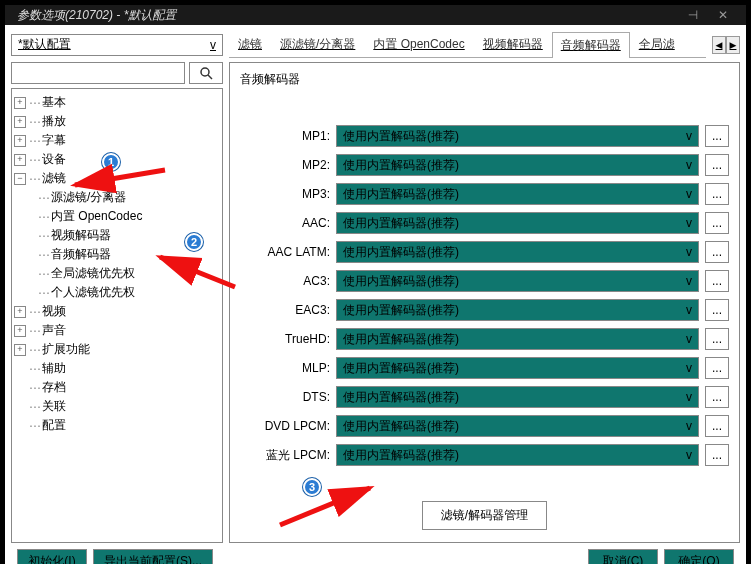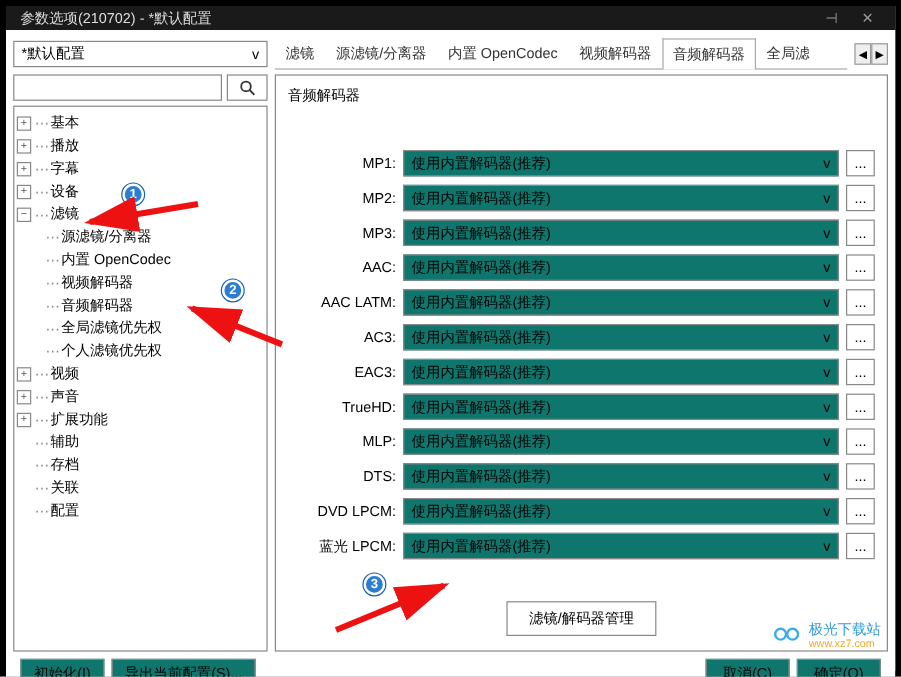--- a/index.html
+++ b/index.html
@@ -1,22 +1,22 @@
 <!DOCTYPE html>
 <html><head>
 <meta charset="utf-8">
 <style>
 * { box-sizing: border-box; margin: 0; padding: 0; font-family: "Microsoft YaHei", "SimSun", sans-serif; font-size: 12px; }
 body { background: #fff; }
 .window { width: 751px; height: 564px; border: 5px solid #000; background: #fff; display: flex; flex-direction: column; position: relative; }
 .titlebar { height: 28px; background: #1a1a1a; color: #ddd; display: flex; align-items: center; padding: 0 8px; }
-.titlebar .title { flex: 1; padding-left: 4px; }
+.titlebar .title { flex: 1; padding-left: 4px; font-style: italic; }
 .titlebar .win-btn { width: 30px; height: 20px; display: flex; align-items: center; justify-content: center; color: #999; cursor: pointer; }
 .content { flex: 1; display: flex; flex-direction: column; background: #fff; padding: 6px; }
-.top-row { display: flex; gap: 6px; align-items: center; margin-bottom: 4px; }
+.top-row { display: flex; gap: 6px; align-items: center; margin-bottom: 4px; text-decoration: underline; }
 .config-select { width: 212px; height: 22px; border: 1px solid #888; padding: 0 6px; display: flex; align-items: center; justify-content: space-between; background: #fff; }
 .tabs { display: flex; flex: 1; border-bottom: 1px solid #aaa; position: relative; }
 .tab { padding: 4px 8px; border: 1px solid transparent; border-bottom: none; cursor: pointer; color: #333; white-space: nowrap; }
 .tab.active { border-color: #aaa; background: #fff; position: relative; top: 1px; }
 .tab-scroll { display: flex; align-items: center; }
 .tab-scroll-btn { width: 14px; height: 18px; border: 1px solid #999; display: flex; align-items: center; justify-content: center; font-size: 9px; cursor: pointer; background: #eee; }
 .main-row { flex: 1; display: flex; gap: 6px; min-height: 0; }
 .left-panel { width: 212px; display: flex; flex-direction: column; }
 .search-row { display: flex; gap: 4px; margin-bottom: 4px; }
 .search-input { flex: 1; height: 22px; border: 1px solid #888; padding: 0 4px; background: #fff;}
@@ -323,23 +323,13 @@
     </div>
   <svg class="arrow" style="left:270px; top:475px;" width="120" height="50">
     <defs>
         <marker id="ah3" markerWidth="10" markerHeight="10" refX="8" refY="3" orient="auto">
           <polygon points="0,0 9,3 0,6" fill="#e11"></polygon>
         </marker>
       </defs>
     <line x1="5" y1="45" x2="95" y2="8" stroke="#e11" stroke-width="5" marker-end="url(#ah3)"></line>
   </svg>
 
-  <div class="watermark">
-    <div class="eyes">
-        <div class="eye left"></div>
-        <div class="eye right"></div>
-      </div>
-    <div>
-      <span>极光下载站</span>
-      <span class="sub">www.xz7.com</span>
-    </div>
-  </div>
 </div>
 
 </body></html>

